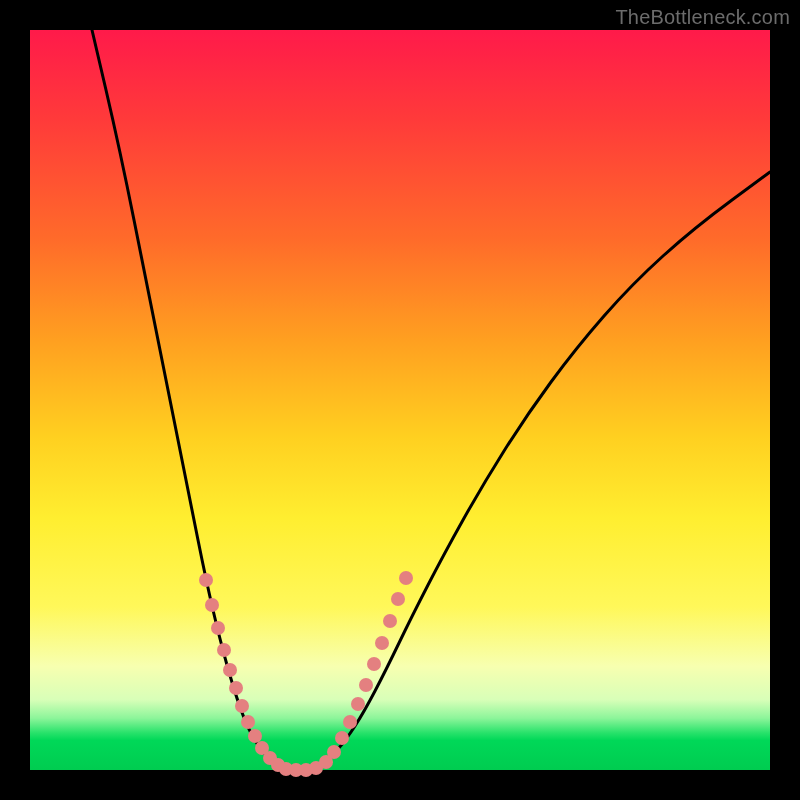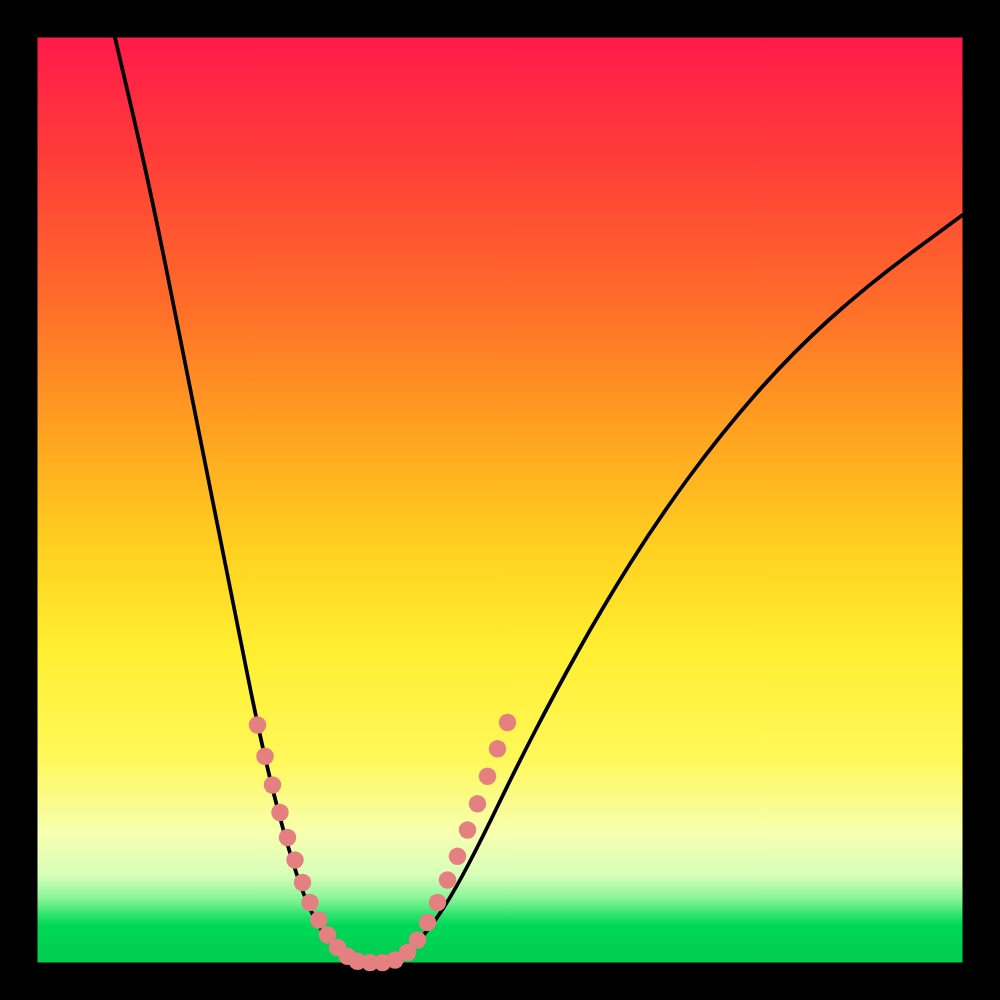--- a/index.html
+++ b/index.html
@@ -56,20 +56,21 @@
     top: 0;
     width: 740px;
     height: 740px;
     overflow: visible;
   }
 </style>
 </head>
 <body>
 
 <div class="frame">
+  <div class="watermark">TheBottleneck.com</div>
 
   <div class="plot">
     <svg class="curve" viewBox="0 0 740 740" preserveAspectRatio="none">
       <g id="curve-paths">
           <path d="M 62 0 Q 62 0 76 60 Q 90 120 104 190 Q 118 260 130 320 Q 142 380 151 425 Q 160 470 168 510 Q 176 550 183 580 Q 190 610 197 635 Q 204 660 210 677 Q 216 694 222 705 Q 228 716 234 723 Q 240 730 246 734 T 252 738" fill="none" stroke="#000000" stroke-width="3" stroke-linecap="round"></path>
           <path d="M 252 738 Q 252 738 257 739 Q 262 740 268 740 Q 274 740 280 739 T 286 738" fill="none" stroke="#000000" stroke-width="3" stroke-linecap="round"></path>
           <path d="M 286 738 Q 286 738 293 733 Q 300 728 308 719 Q 316 710 325 696 Q 334 682 345 661 Q 356 640 369 613 Q 382 586 398 555 Q 414 524 433 490 Q 452 456 474 421 Q 496 386 521 352 Q 546 318 574 286 Q 602 254 633 226 Q 664 198 702 170 T 740 142" fill="none" stroke="#000000" stroke-width="3" stroke-linecap="round"></path>
         </g>
       <g id="curve-markers">
           <circle cx="176" cy="550" r="7" fill="#e48080"></circle>

